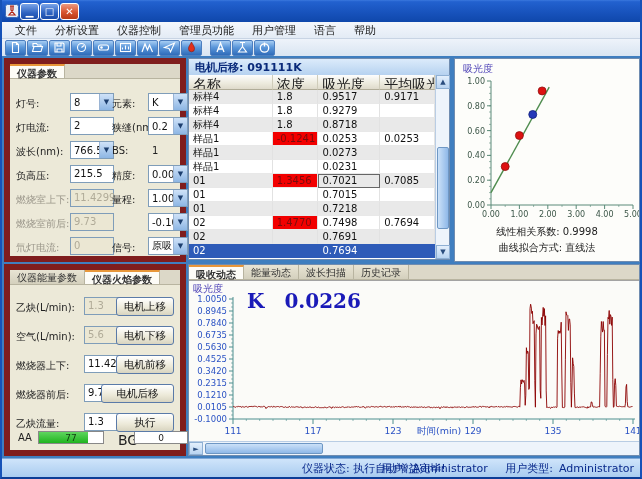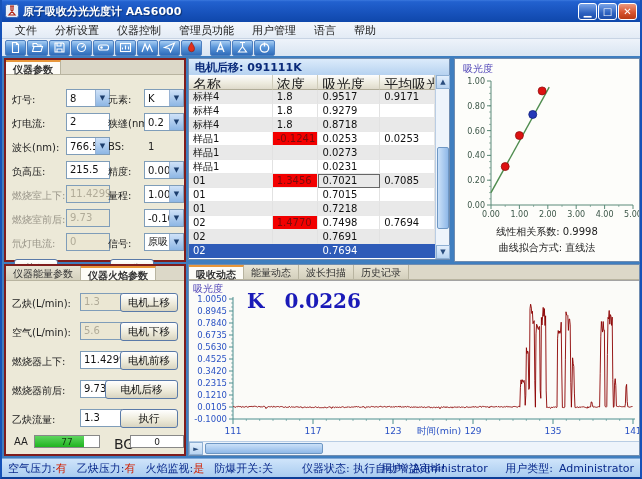--- a/index.html
+++ b/index.html
@@ -17,21 +17,21 @@
   #menubar { height:17px; background:linear-gradient(180deg,#f4f7fc,#e3ebf5); display:flex; align-items:center; padding-left:4px; flex:none; border-bottom:1px solid #c8d4e4; }
   .menu-item { padding:1px 9px; color:#1a1a1a; font-size:11px; white-space:nowrap; }
 
   
   #toolbar { height:17px; background:linear-gradient(180deg,#eef3fa,#d9e5f2); display:flex; align-items:center; padding-left:3px; flex:none; }
   .tbtn { width:21px; height:16px; margin-right:1px; border:1px solid #4d7fc0; border-radius:2px; background:linear-gradient(180deg,#a7cdf3,#5b97da 45%,#2f6cba); display:flex; align-items:center; justify-content:center; flex:none; }
   .tbtn.gap { margin-left:7px; }
 
   
   #main { position:relative; flex:1; }
-  .panel { position:absolute; background:#ece9d8; border:2px solid #7f1d1d; }
+  .panel { position:absolute; background:#ece9d8; border:6px solid #7f1d1d; }
   .tabstrip { position:absolute; top:0; left:0; right:0; height:15px; display:flex; background:#dcd8c8; border-bottom:1px solid #b8b4a0; }
   .tab { padding:1px 7px 0 7px; font-size:10px; color:#333; border-right:1px solid #b8b4a0; background:linear-gradient(180deg,#e8e4d4,#d4d0bd); white-space:nowrap; }
   .tab.active { background:#fdfcf7; border-top:2px solid #e8973a; font-weight:bold; }
 
   
   .frow { position:absolute; left:0; width:100%; height:22px; }
   .flabel { position:absolute; font-size:10px; color:#222; white-space:nowrap; top:4px; }
   .flabel.disabled { color:#9a968a; }
   .finput { position:absolute; height:18px; background:#fff; border:1px solid #7f9db9; font-size:10px; padding:2px 3px; color:#111; top:0; }
   .finput.disabled { background:#ebe7d3; color:#b0ab98; }
@@ -100,21 +100,20 @@
 </style>
 </head>
 <body>
 
 <div id="window">
   <div id="titlebar">
     <svg id="app-icon" width="14" height="14" viewBox="0 0 14 14">
       <rect x="0.5" y="0.5" width="13" height="13" rx="2" fill="#e8eef8" stroke="#3a6ab8"></rect>
       <path d="M5,2 h4 M6,2 v4 L10,11 H4 L8,6 V2" fill="none" stroke="#b02010" stroke-width="1.2"></path>
     </svg>
-    <div id="title-text">原子吸收分光光度计  AAS6000</div>
     <div class="winbtn">▁</div>
     <div class="winbtn">□</div>
     <div class="winbtn close">✕</div>
   </div>
 
   <div id="menubar">
       <div class="menu-item">文件</div>
       <div class="menu-item">分析设置</div>
       <div class="menu-item">仪器控制</div>
       <div class="menu-item">管理员功能</div>
@@ -566,21 +565,20 @@
       </div>
       <div class="hscroll">
         <div class="sarrow" style="left:0;">◄</div>
         <div class="hthumb" style="left:16px; width:118px;"></div>
         <div class="sarrow" style="right:0;">►</div>
       </div>
     </div>
   </div>
 
   <div id="statusbar">
-    <div id="sb-left"><span class="sitem"><span>空气压力:</span><span class="sv">有</span></span><span class="sitem"><span>乙炔压力:</span><span class="sv">有</span></span><span class="sitem"><span>火焰监视:</span><span class="sv">是</span></span><span class="sitem"><span>防爆开关:</span><span class="sv plain">关</span></span></div>
     <div id="sb-mid">
       <span>仪器状态:</span>
       <span>执行自动增益完毕!</span>
     </div>
     <div id="sb-right">
       <span>用户:</span><span>Administrator</span>
       <span style="margin-left:14px;">用户类型:</span><span>Administrator</span>
     </div>
   </div>
 </div>

